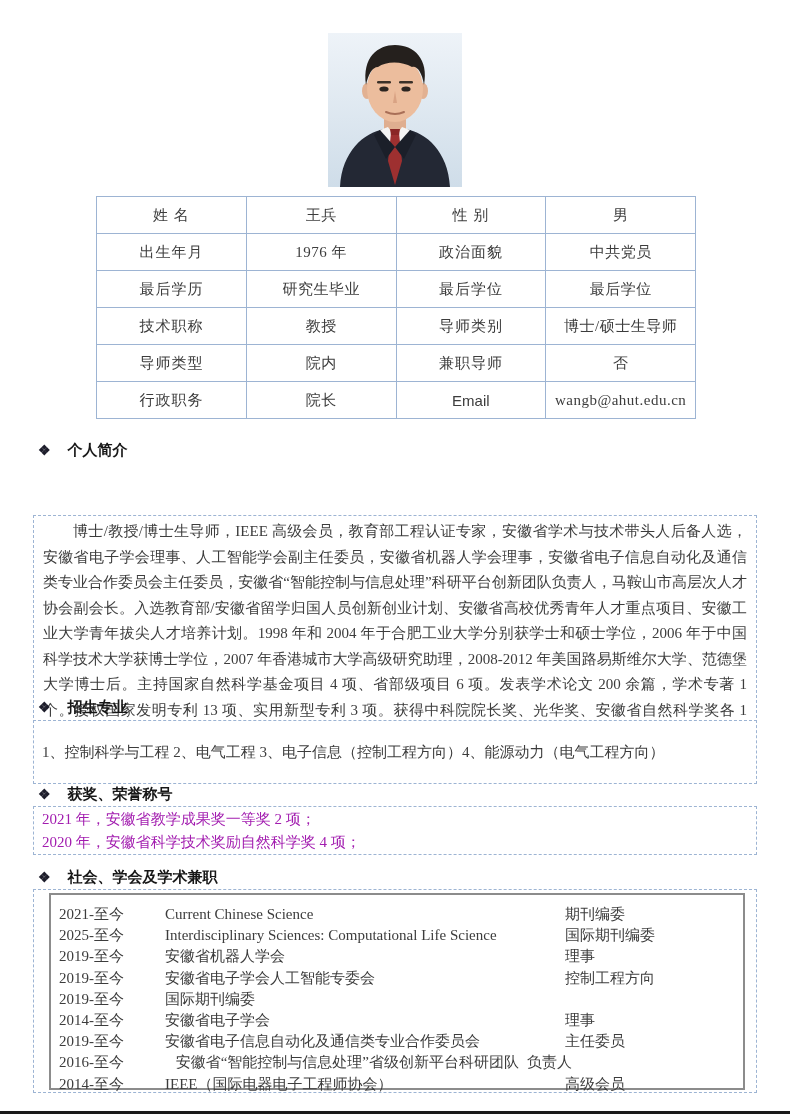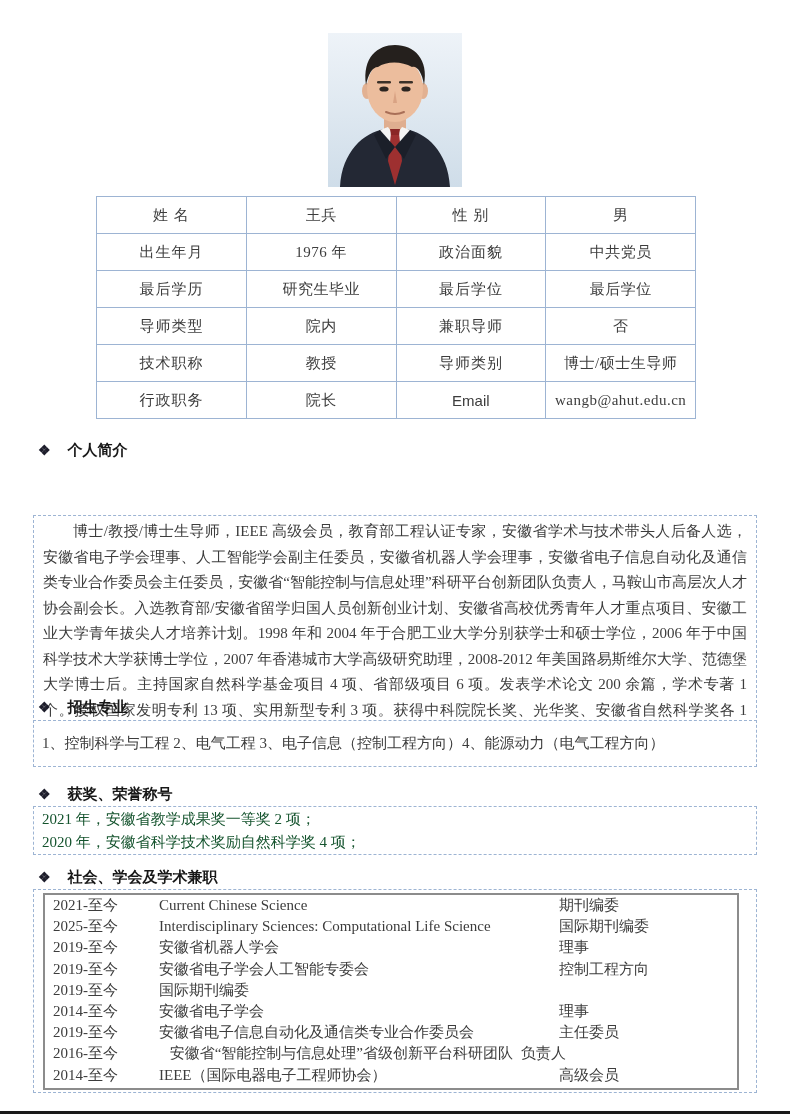--- a/index.html
+++ b/index.html
@@ -39,30 +39,30 @@
   
   .dash-box {
     position:absolute; left:33px; width:724px;
     border:1px dashed #9db4d3; background:#ffffff;
   }
   .intro-box { top:472px; height:233px; padding:3px 9px 0 9px;margin-top:43px; }
   .intro-box p {
     font-size:15px; line-height:25.5px; text-align:justify;
     text-indent:2em; color:#3c3c3c;
   }
-  .majors-box { top:720px; height:47px; display:flex; align-items:center; padding:16px 8px; }
+  .majors-box { top:720px; height:64px; display:flex; align-items:center; padding:16px 8px; }
   .majors-box p { font-size:15px; color:#3c3c3c; }
   .awards-box { top:806px; height:49px; padding:1px 8px; }
-  .awards-box p { font-size:15px; line-height:23px; color:#14532d; }
+  .awards-box p { font-size:15px; line-height:23px; color:#a21caf; }
 
   
   .memb-box { top:889px; height:204px; padding:3px 0 0 0; }
   .memb-table {
-    margin-left:9px; width:696px; height:197px;
-    border:2px solid #8c8c8c; padding:0 0 0 0; background:#fff;
+    margin-left:15px; width:696px; height:197px;
+    border:2px solid #8c8c8c; padding:9px 0 0 0; background:#fff;
   }
   .m-row { display:flex; align-items:baseline; line-height:21.2px; font-size:15px; color:#3c3c3c; }
   .m-year { flex:0 0 114px; padding-left:8px; font-family:"Liberation Serif",serif; }
   .m-org  { flex:0 0 auto; min-width:400px; white-space:nowrap; padding-right:8px; }
   .m-role { flex:0 0 auto; }
 
   
   .bottom-rule {
     position:absolute; left:0; top:1111px; width:790px; height:3px;
     background:#1a1a1a;
@@ -124,32 +124,32 @@
     <td>政治面貌</td>
     <td class="val">中共党员</td>
   </tr>
   <tr>
     <td>最后学历</td>
     <td class="val">研究生毕业</td>
     <td>最后学位</td>
     <td class="val">最后学位</td>
   </tr>
   <tr>
+    <td>技术职称</td>
+    <td class="val">教授</td>
+    <td>导师类别</td>
+    <td class="val">博士/硕士生导师</td>
+  </tr>
+  <tr>
     <td>导师类型</td>
     <td class="val">院内</td>
     <td>兼职导师</td>
     <td class="val">否</td>
   </tr>
   <tr>
-    <td>技术职称</td>
-    <td class="val">教授</td>
-    <td>导师类别</td>
-    <td class="val">博士/硕士生导师</td>
-  </tr>
-  <tr>
     <td>行政职务</td>
     <td class="val">院长</td>
     <td class="sans">Email</td>
     <td class="val">wangb@ahut.edu.cn</td>
   </tr>
 </tbody>
   </table>
 
 <div class="sec-head" style="top:441px;">
   <span class="bullet">❖</span>

